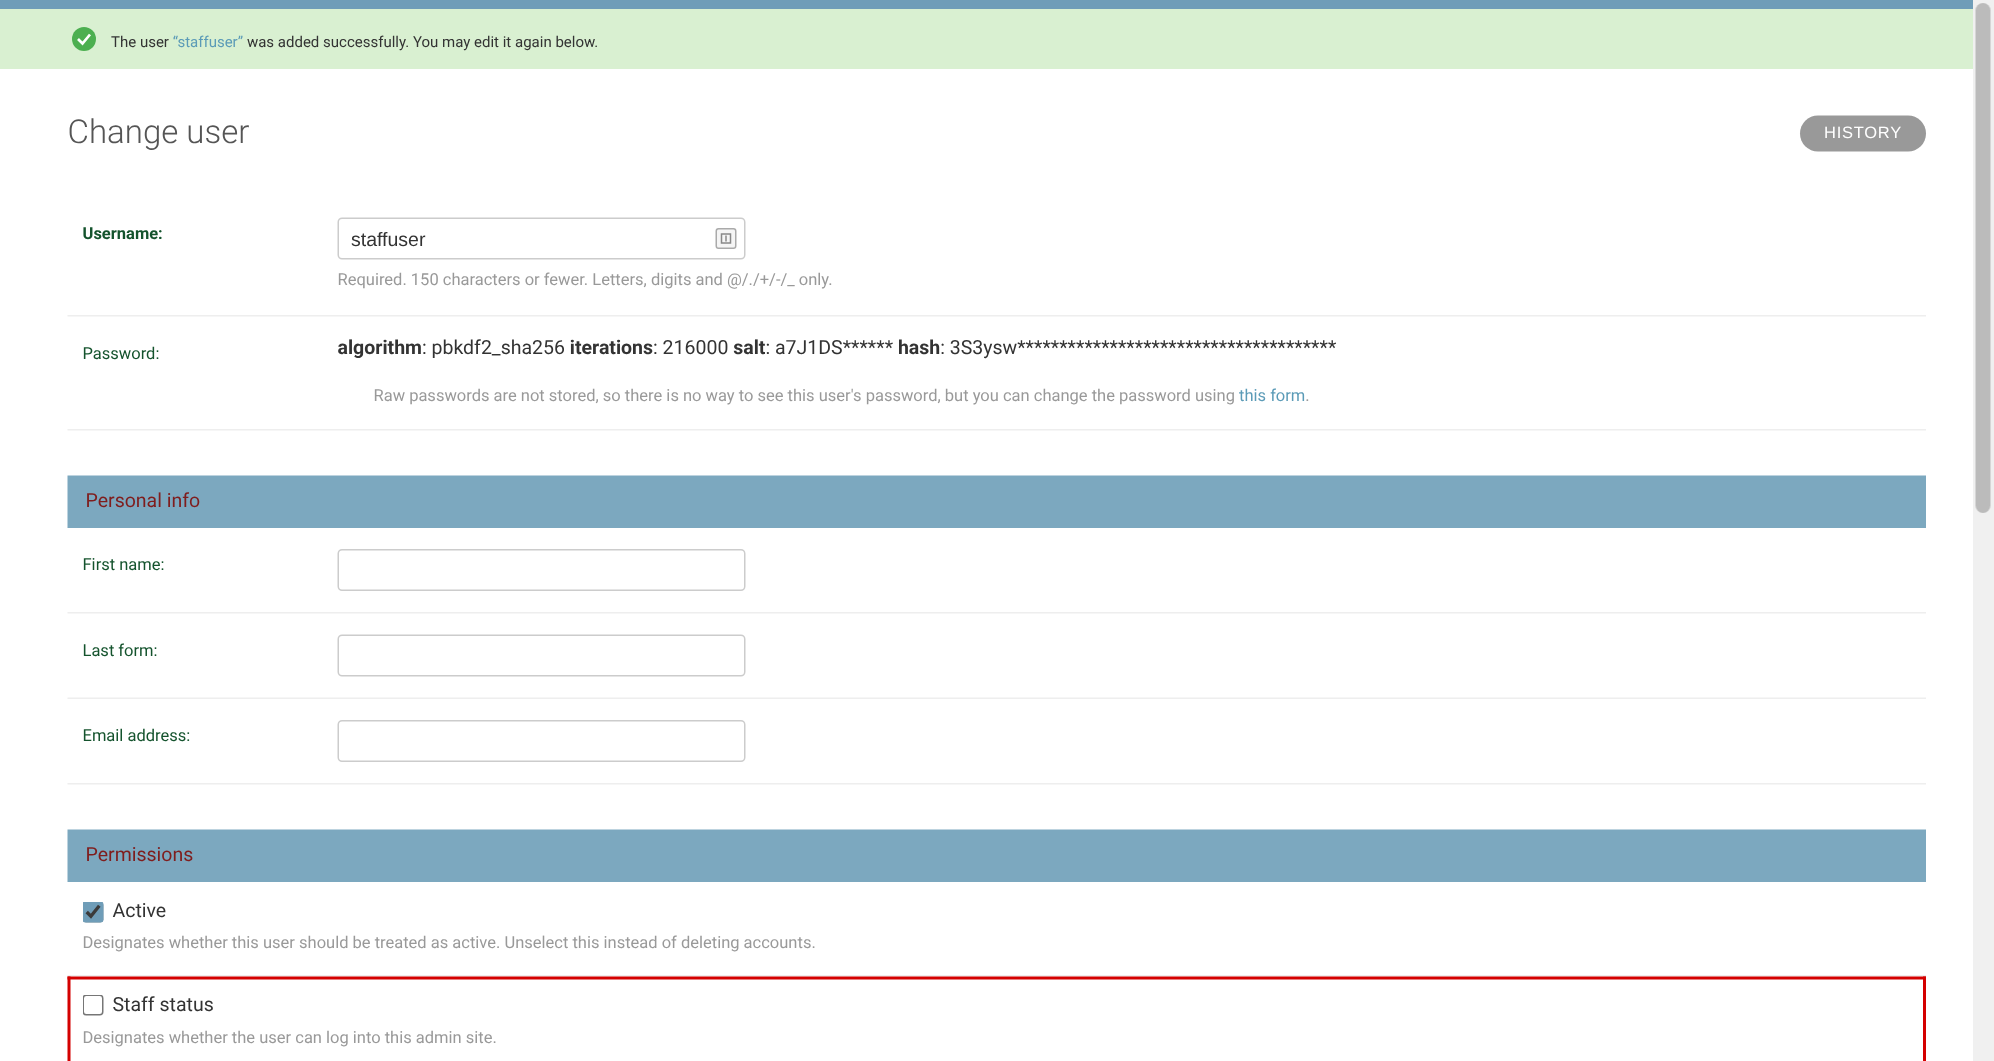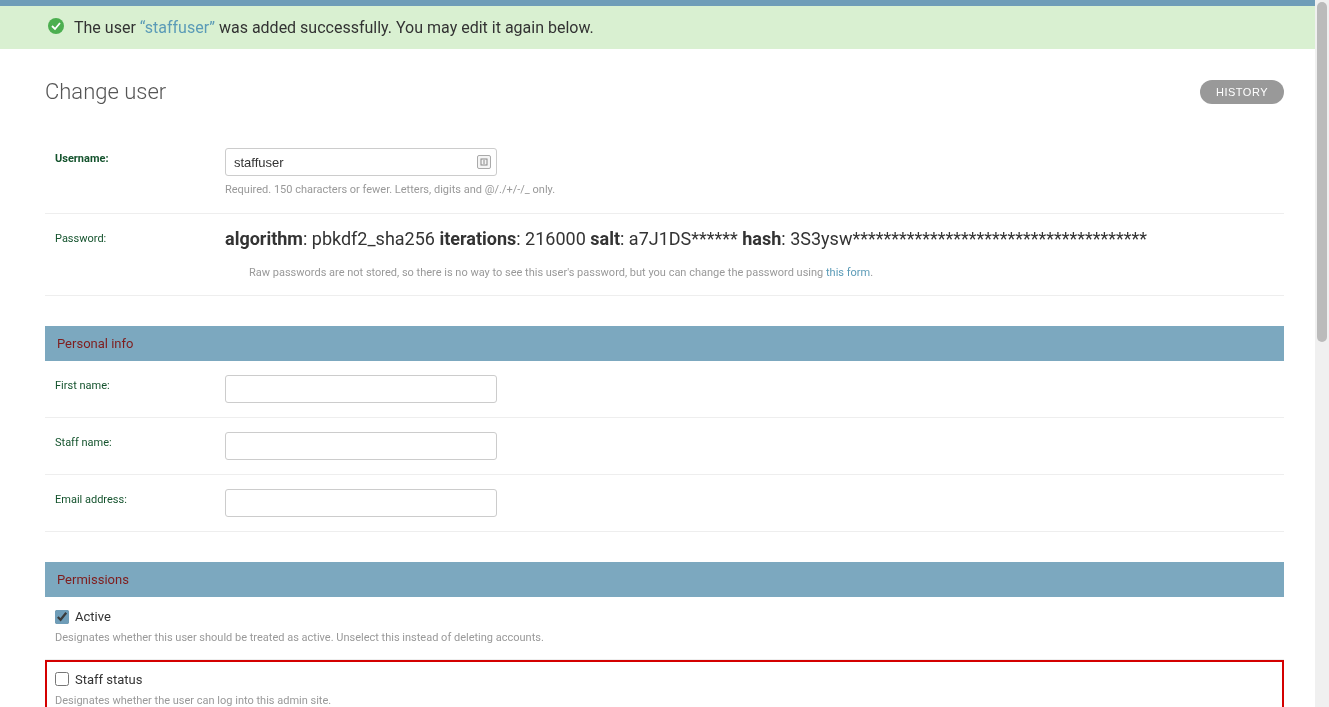--- a/index.html
+++ b/index.html
@@ -11,24 +11,24 @@
   width: 1329px;
 }
 .top-bar {
   height: 6px;
   background: #6f9db8;
 }
 .success-banner {
   background: #d9f0d1;
   padding: 12px 48px;
   display: flex;
-  align-items: flex-start;
+  align-items: flex-end;
   gap: 10px;
   color: #333;
-  font-size: 16px;
+  font-size: 10px;
 }
 .success-banner .check-icon {
   width: 16px;
   height: 16px;
   background: #4caf50;
   border-radius: 50%;
   display: inline-flex;
   align-items: center;
   justify-content: center;
   color: #fff;
@@ -89,21 +89,21 @@
   color: #333;
 }
 .help-text {
   font-size: 11px;
   color: #999;
   margin-top: 6px;
   line-height: 1.5;
 }
 .help-text a { color: #5b9bb7; text-decoration: none; }
 .pwd-line {
-  font-size: 18px;
+  font-size: 13px;
   color: #333;
   margin-bottom: 2px;
 }
 .pwd-line .k { font-weight: 700; }
 .section-header {
   background: #7ca8bf;
   color: #7f1d1d;
   padding: 10px 12px;
   font-size: 13px;
   font-weight: 400;
@@ -222,21 +222,21 @@
   <div class="section-header">Personal info</div>
 
   <div class="form-row">
     <div class="form-label">First name:</div>
     <div class="form-content">
       <input type="text" value="" style="">
     </div>
   </div>
 
   <div class="form-row">
-    <div class="form-label">Staff name:</div>
+    <div class="form-label">Last form:</div>
     <div class="form-content">
       <input type="text" value="" style="">
     </div>
   </div>
 
   <div class="form-row">
     <div class="form-label">Email address:</div>
     <div class="form-content">
       <input type="email" value="" style="">
     </div>

